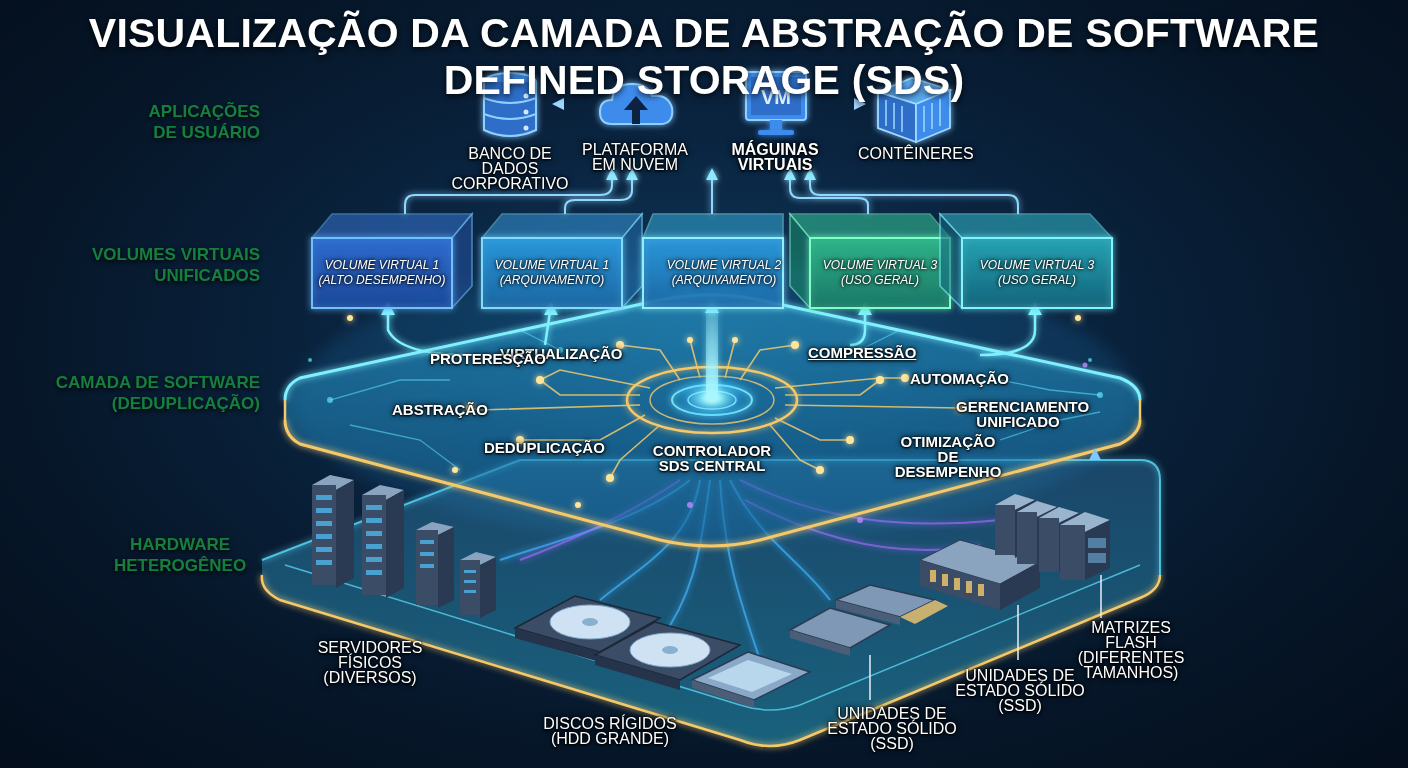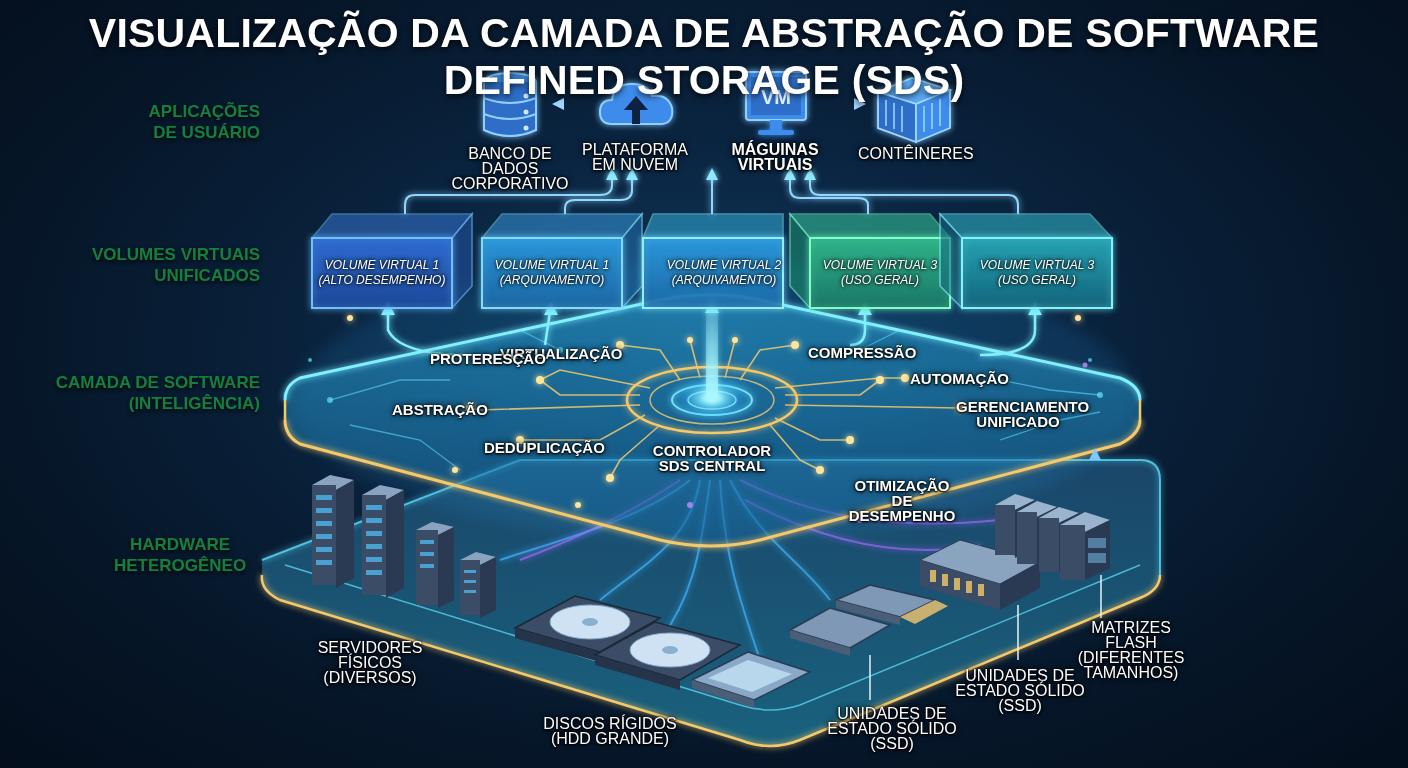--- a/index.html
+++ b/index.html
@@ -414,21 +414,21 @@
 <div class="layer-label" style="left:100px; top:101px; width:160px;">
   <div>APLICAÇÕES</div>
   <div>DE USUÁRIO</div>
 </div>
 <div class="layer-label" style="left:60px; top:244px; width:200px;">
   <div>VOLUMES VIRTUAIS</div>
   <div>UNIFICADOS</div>
 </div>
 <div class="layer-label" style="left:20px; top:372px; width:240px;">
   <div>CAMADA DE SOFTWARE</div>
-  <div>(INTELIGÊNCIA)</div>
+  <div>(DEDUPLICAÇÃO)</div>
 </div>
 <div class="layer-label" style="left:100px; top:534px; width:160px; text-align:center;">
   <div>HARDWARE</div>
   <div>HETEROGÊNEO</div>
 </div>
 
 <div class="lbl lbl-sm" style="left:445px; top:146px; width:130px;">
   <div>BANCO DE DADOS</div>
   <div>CORPORATIVO</div>
 </div>
@@ -463,27 +463,27 @@
 <div class="vol" style="left:966px; top:242px;">
   <div>VOLUME VIRTUAL 3</div>
   <div>(USO GERAL)</div>
 </div>
 
 <div class="lbl" style="left:500px; top:346px; width:112px;">VIRTUALIZAÇÃO</div>
 <div class="lbl" style="left:430px; top:351px; width:102px;text-align:center;">PROTERESÇÃO</div>
 <div class="lbl" style="left:392px; top:402px; width:86px;">ABSTRAÇÃO</div>
 <div class="lbl" style="left:484px; top:440px; width:110px;">DEDUPLICAÇÃO</div>
 
-<div class="lbl" style="left:808px; top:345px; width:100px;">COMPRESSÃO</div>
+<div class="lbl" style="left:808px; top:345px; width:100px;text-decoration:underline;">COMPRESSÃO</div>
 <div class="lbl" style="left:910px; top:371px; width:90px;">AUTOMAÇÃO</div>
 <div class="lbl" style="left:956px; top:399px; width:124px;">
   <div>GERENCIAMENTO</div>
   <div>UNIFICADO</div>
 </div>
-<div class="lbl" style="left:846px; top:434px; width:112px;margin-top:44px;">
+<div class="lbl" style="left:892px; top:434px; width:112px;">
   <div>OTIMIZAÇÃO DE</div>
   <div>DESEMPENHO</div>
 </div>
 
 <div class="lbl" style="left:652px; top:443px; width:120px;">
   <div>CONTROLADOR</div>
   <div>SDS CENTRAL</div>
 </div>
 
 <div class="lbl lbl-sm" style="left:290px; top:640px; width:160px;">

